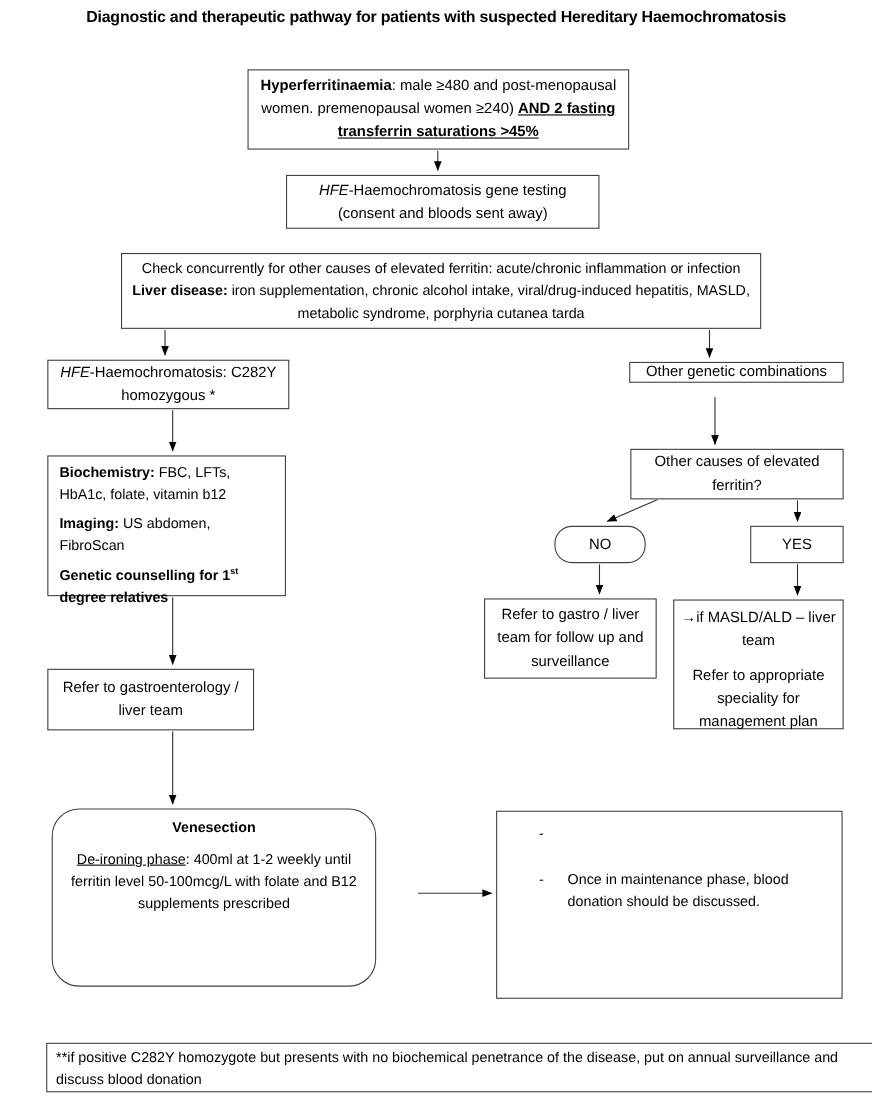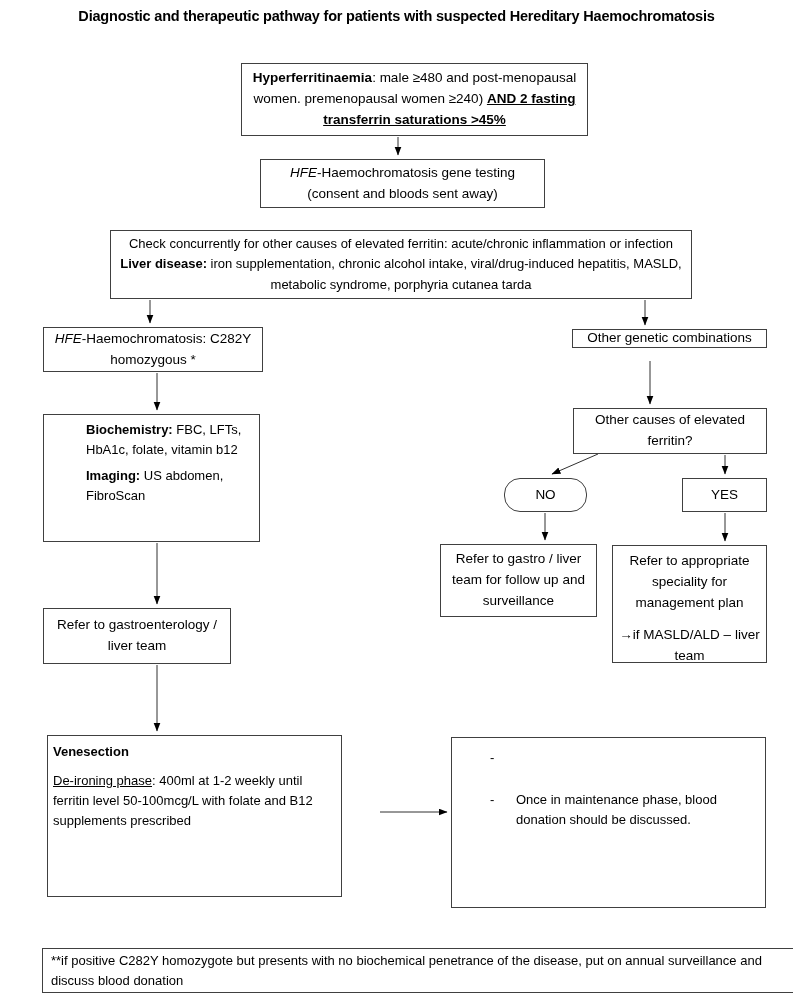--- a/index.html
+++ b/index.html
@@ -29,38 +29,38 @@
     display: flex; align-items: center; justify-content: center;
     text-align: center; padding: 2px 8px;
   }
   .b  { font-weight: bold; }
   .i  { font-style: italic; }
   .u  { text-decoration: underline; margin-top: 12px; }
   .bu { font-weight: bold; text-decoration: underline; }
   sup { font-size: 0.62em; vertical-align: super; line-height: 0; }
 
   
-  .box-hyperferritinaemia { left: 241px; top: 63px;  width: 347px; height: 73px; }
+  .box-hyperferritinaemia { left: 225px; top: 63px;  width: 347px; height: 73px; }
   .box-gene-testing       { left: 260px; top: 159px; width: 285px; height: 49px; }
   .box-check              { left: 110px; top: 230px; width: 582px; height: 69px; font-size: 13px; }
   .box-hfe-c282y          { left: 43px;  top: 327px; width: 220px; height: 45px; }
   .box-other-genetic      { left: 572px; top: 329px; width: 195px; height: 19px; }
   .box-biochemistry       { left: 43px;  top: 414px; width: 217px; height: 128px;
                             padding: 5px 10px; font-size: 13px; }
-  .box-biochemistry p     { margin-bottom: 6px; margin-left: 32px; }
+  .box-biochemistry p     { margin-bottom: 6px; }
   .box-other-causes       { left: 573px; top: 408px; width: 194px; height: 46px; }
   .box-no                 { left: 504px; top: 478px; width: 83px;  height: 34px; border-radius: 16px; }
   .box-yes                { left: 682px; top: 478px; width: 85px;  height: 34px; }
   .box-refer-gastro-team  { left: 43px;  top: 608px; width: 188px; height: 56px; }
   .box-refer-followup     { left: 440px; top: 544px; width: 157px; height: 73px; }
   .box-refer-speciality   { left: 612px; top: 545px; width: 155px; height: 118px;
                             text-align: center; padding: 5px 6px; }
   .box-refer-speciality p { margin-bottom: 11px; }
   .box-venesection        { left: 47px;  top: 735px; width: 295px; height: 162px;
-                            text-align: left; padding: 6px 5px; font-size: 13px; }
+                            text-align: center; padding: 6px 5px; font-size: 13px; border-radius: 25px; }
   .box-venesection p      { margin-bottom: 9px; }
   .box-notes              { left: 451px; top: 737px; width: 315px; height: 171px;
                             padding: 10px 10px 10px 0; font-size: 13px; }
   .note-item              { display: flex; margin-bottom: 22px; }
   .note-dash              { flex: 0 0 26px; margin-left: 38px; }
   .note-text              { flex: 1; }
   .box-footnote           { left: 42px;  top: 948px; width: 754px; height: 45px;
                             padding: 2px 8px; font-size: 13px; line-height: 1.5; }
   .arrows { position: absolute; left: 0; top: 0; z-index: 1; pointer-events: none; }
 </style>
@@ -113,20 +113,21 @@
   </div>
 </div>
 
 <div class="box center box-other-genetic">
   <span>Other genetic combinations</span>
 </div>
 
 <div class="box box-biochemistry">
   <p><span class="b">Biochemistry:</span><span> FBC, LFTs, HbA1c, folate, vitamin b12</span></p>
   <p><span class="b">Imaging:</span><span> US abdomen, FibroScan</span></p>
+  <p class="b"><span>Genetic counselling for 1</span><sup>st</sup><span> degree relatives</span></p>
 </div>
 
 <div class="box center box-other-causes">
   <span>Other causes of elevated ferritin?</span>
 </div>
 
 <div class="box center box-no">
   <span>NO</span>
 </div>
 
@@ -136,22 +137,22 @@
 
 <div class="box center box-refer-gastro-team">
   <span>Refer to gastroenterology / liver team</span>
 </div>
 
 <div class="box center box-refer-followup">
   <span>Refer to gastro / liver team for follow up and surveillance</span>
 </div>
 
 <div class="box box-refer-speciality">
+  <p>→if MASLD/ALD – liver team</p>
   <p>Refer to appropriate speciality for management plan</p>
-  <p>→if MASLD/ALD – liver team</p>
 </div>
 
 <div class="box box-venesection">
   <p class="b">Venesection</p>
   <p><span class="u">De-ironing phase</span><span>: 400ml at 1-2 weekly until ferritin level 50-100mcg/L with folate and B12 supplements prescribed</span></p>
 </div>
 
 <div class="box box-notes">
   <div class="note-item">
     <span class="note-dash">-</span>

